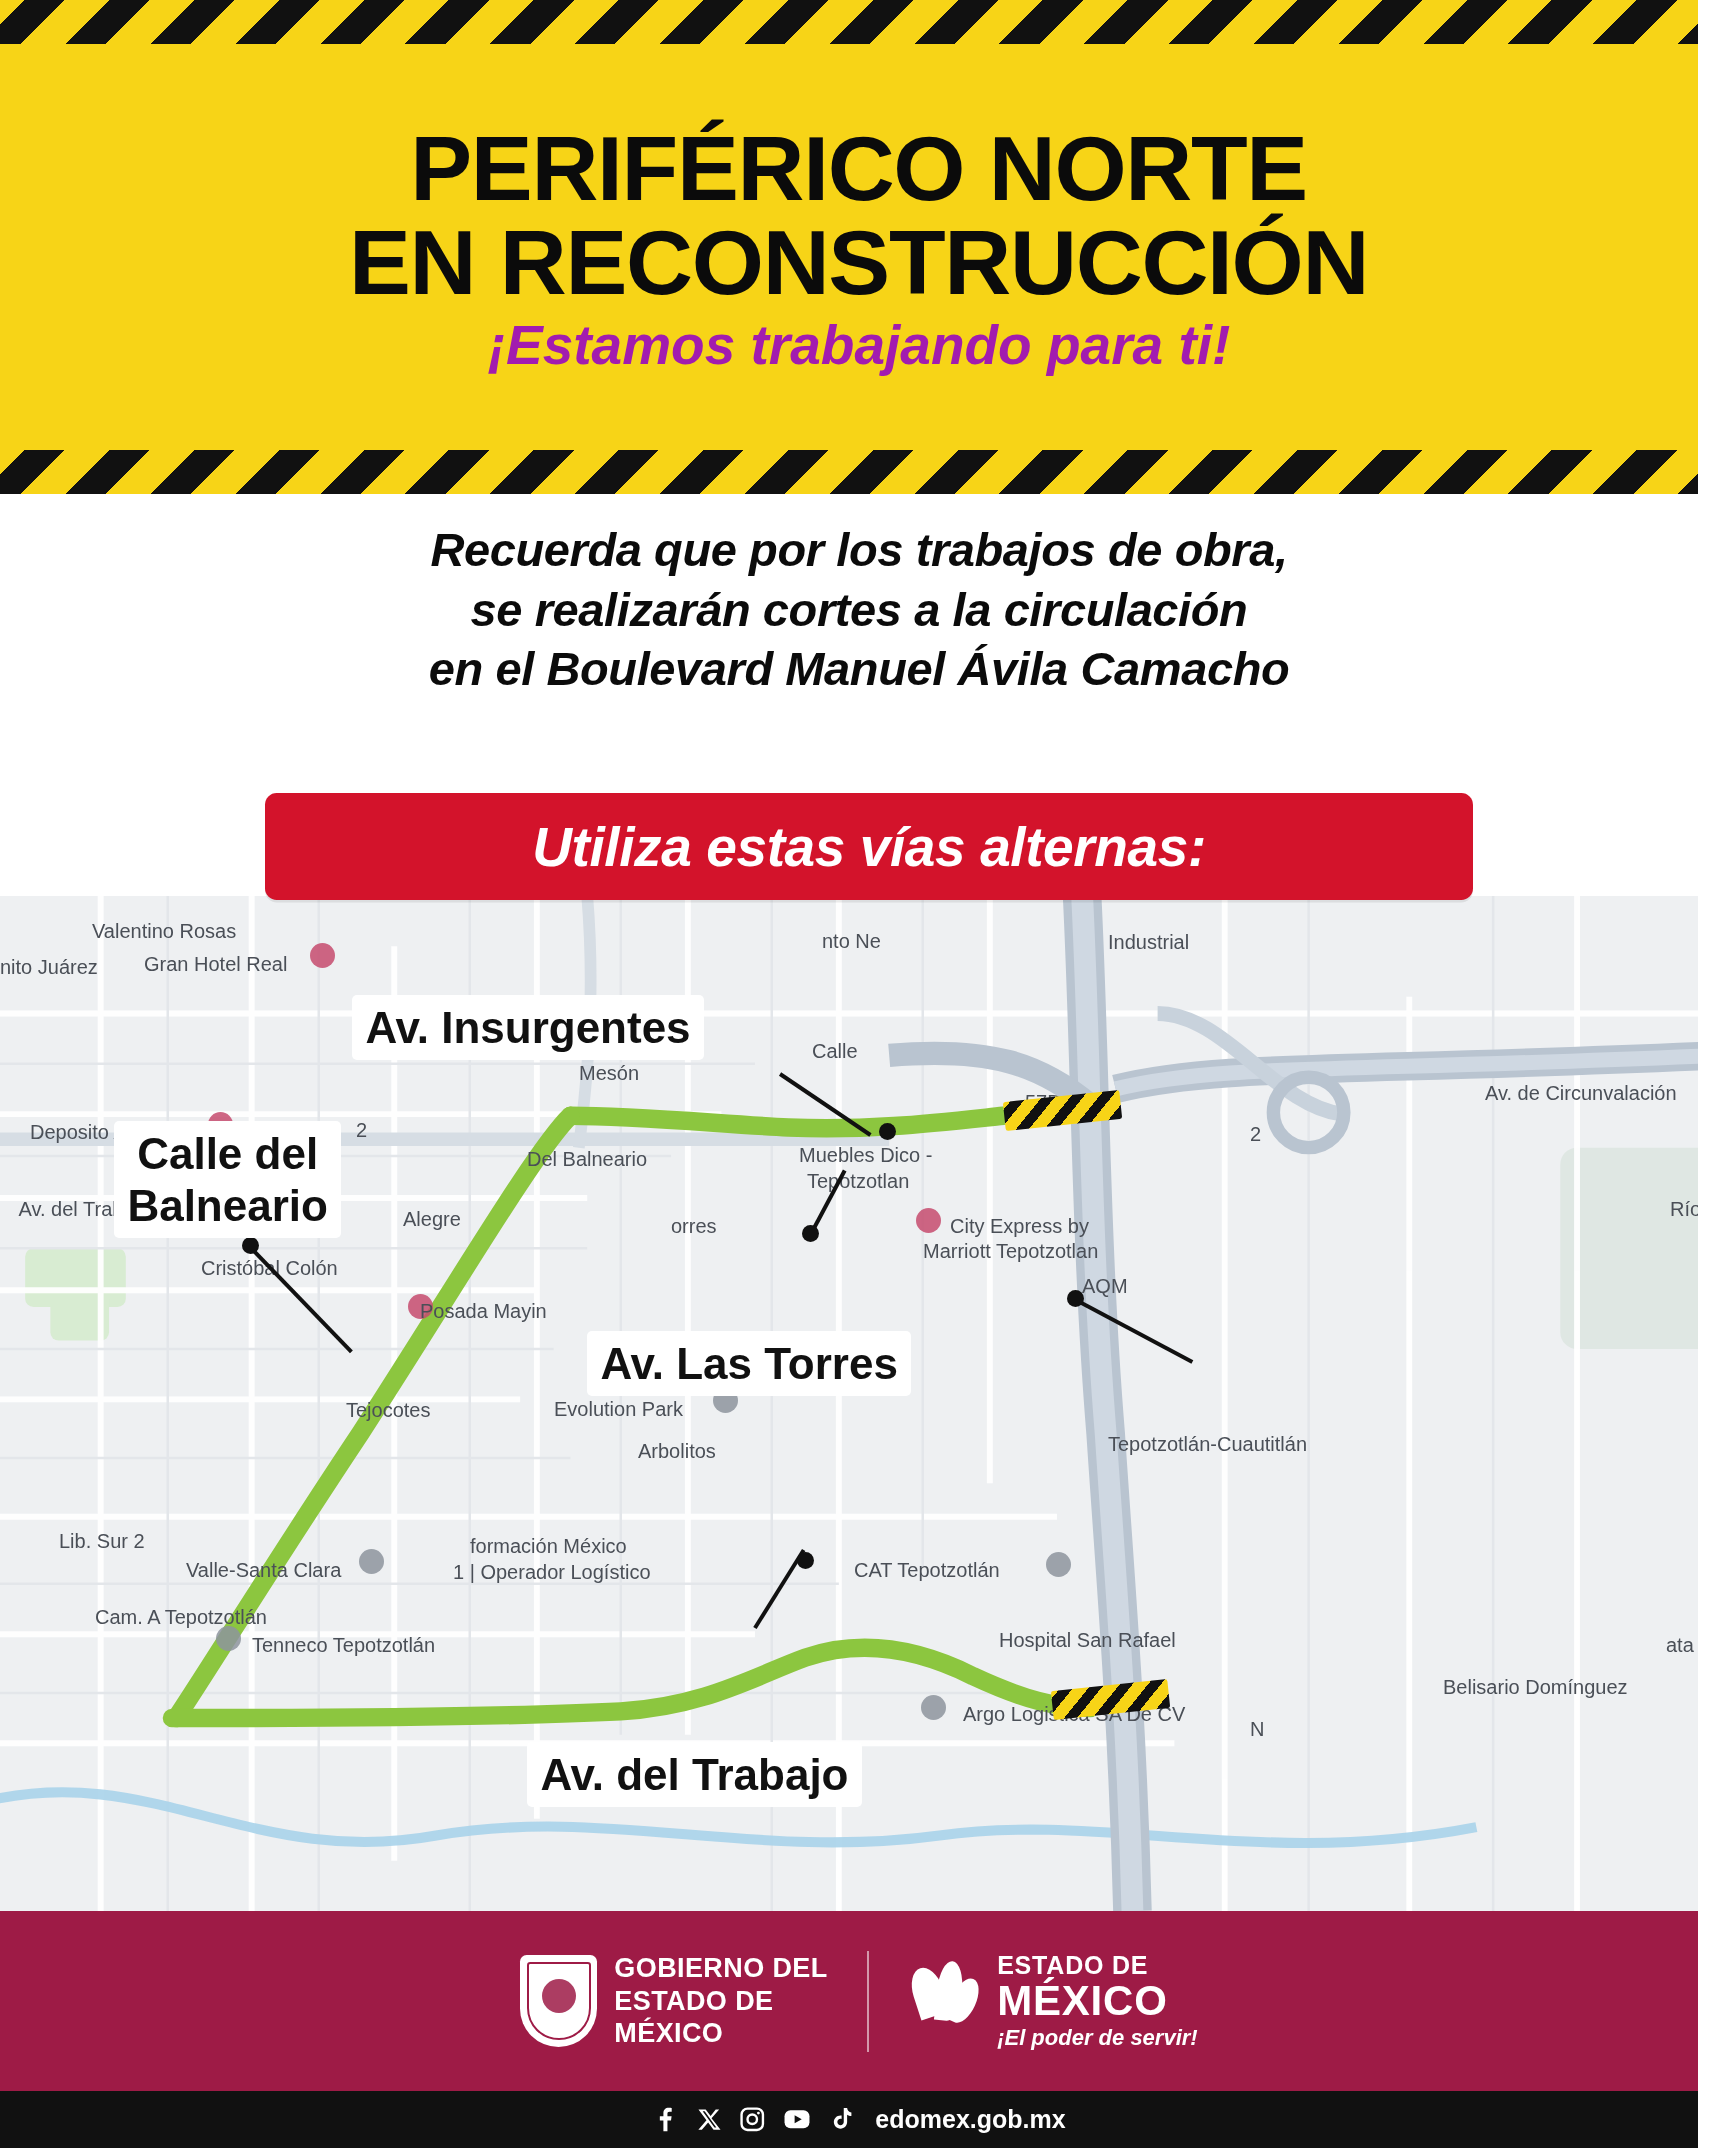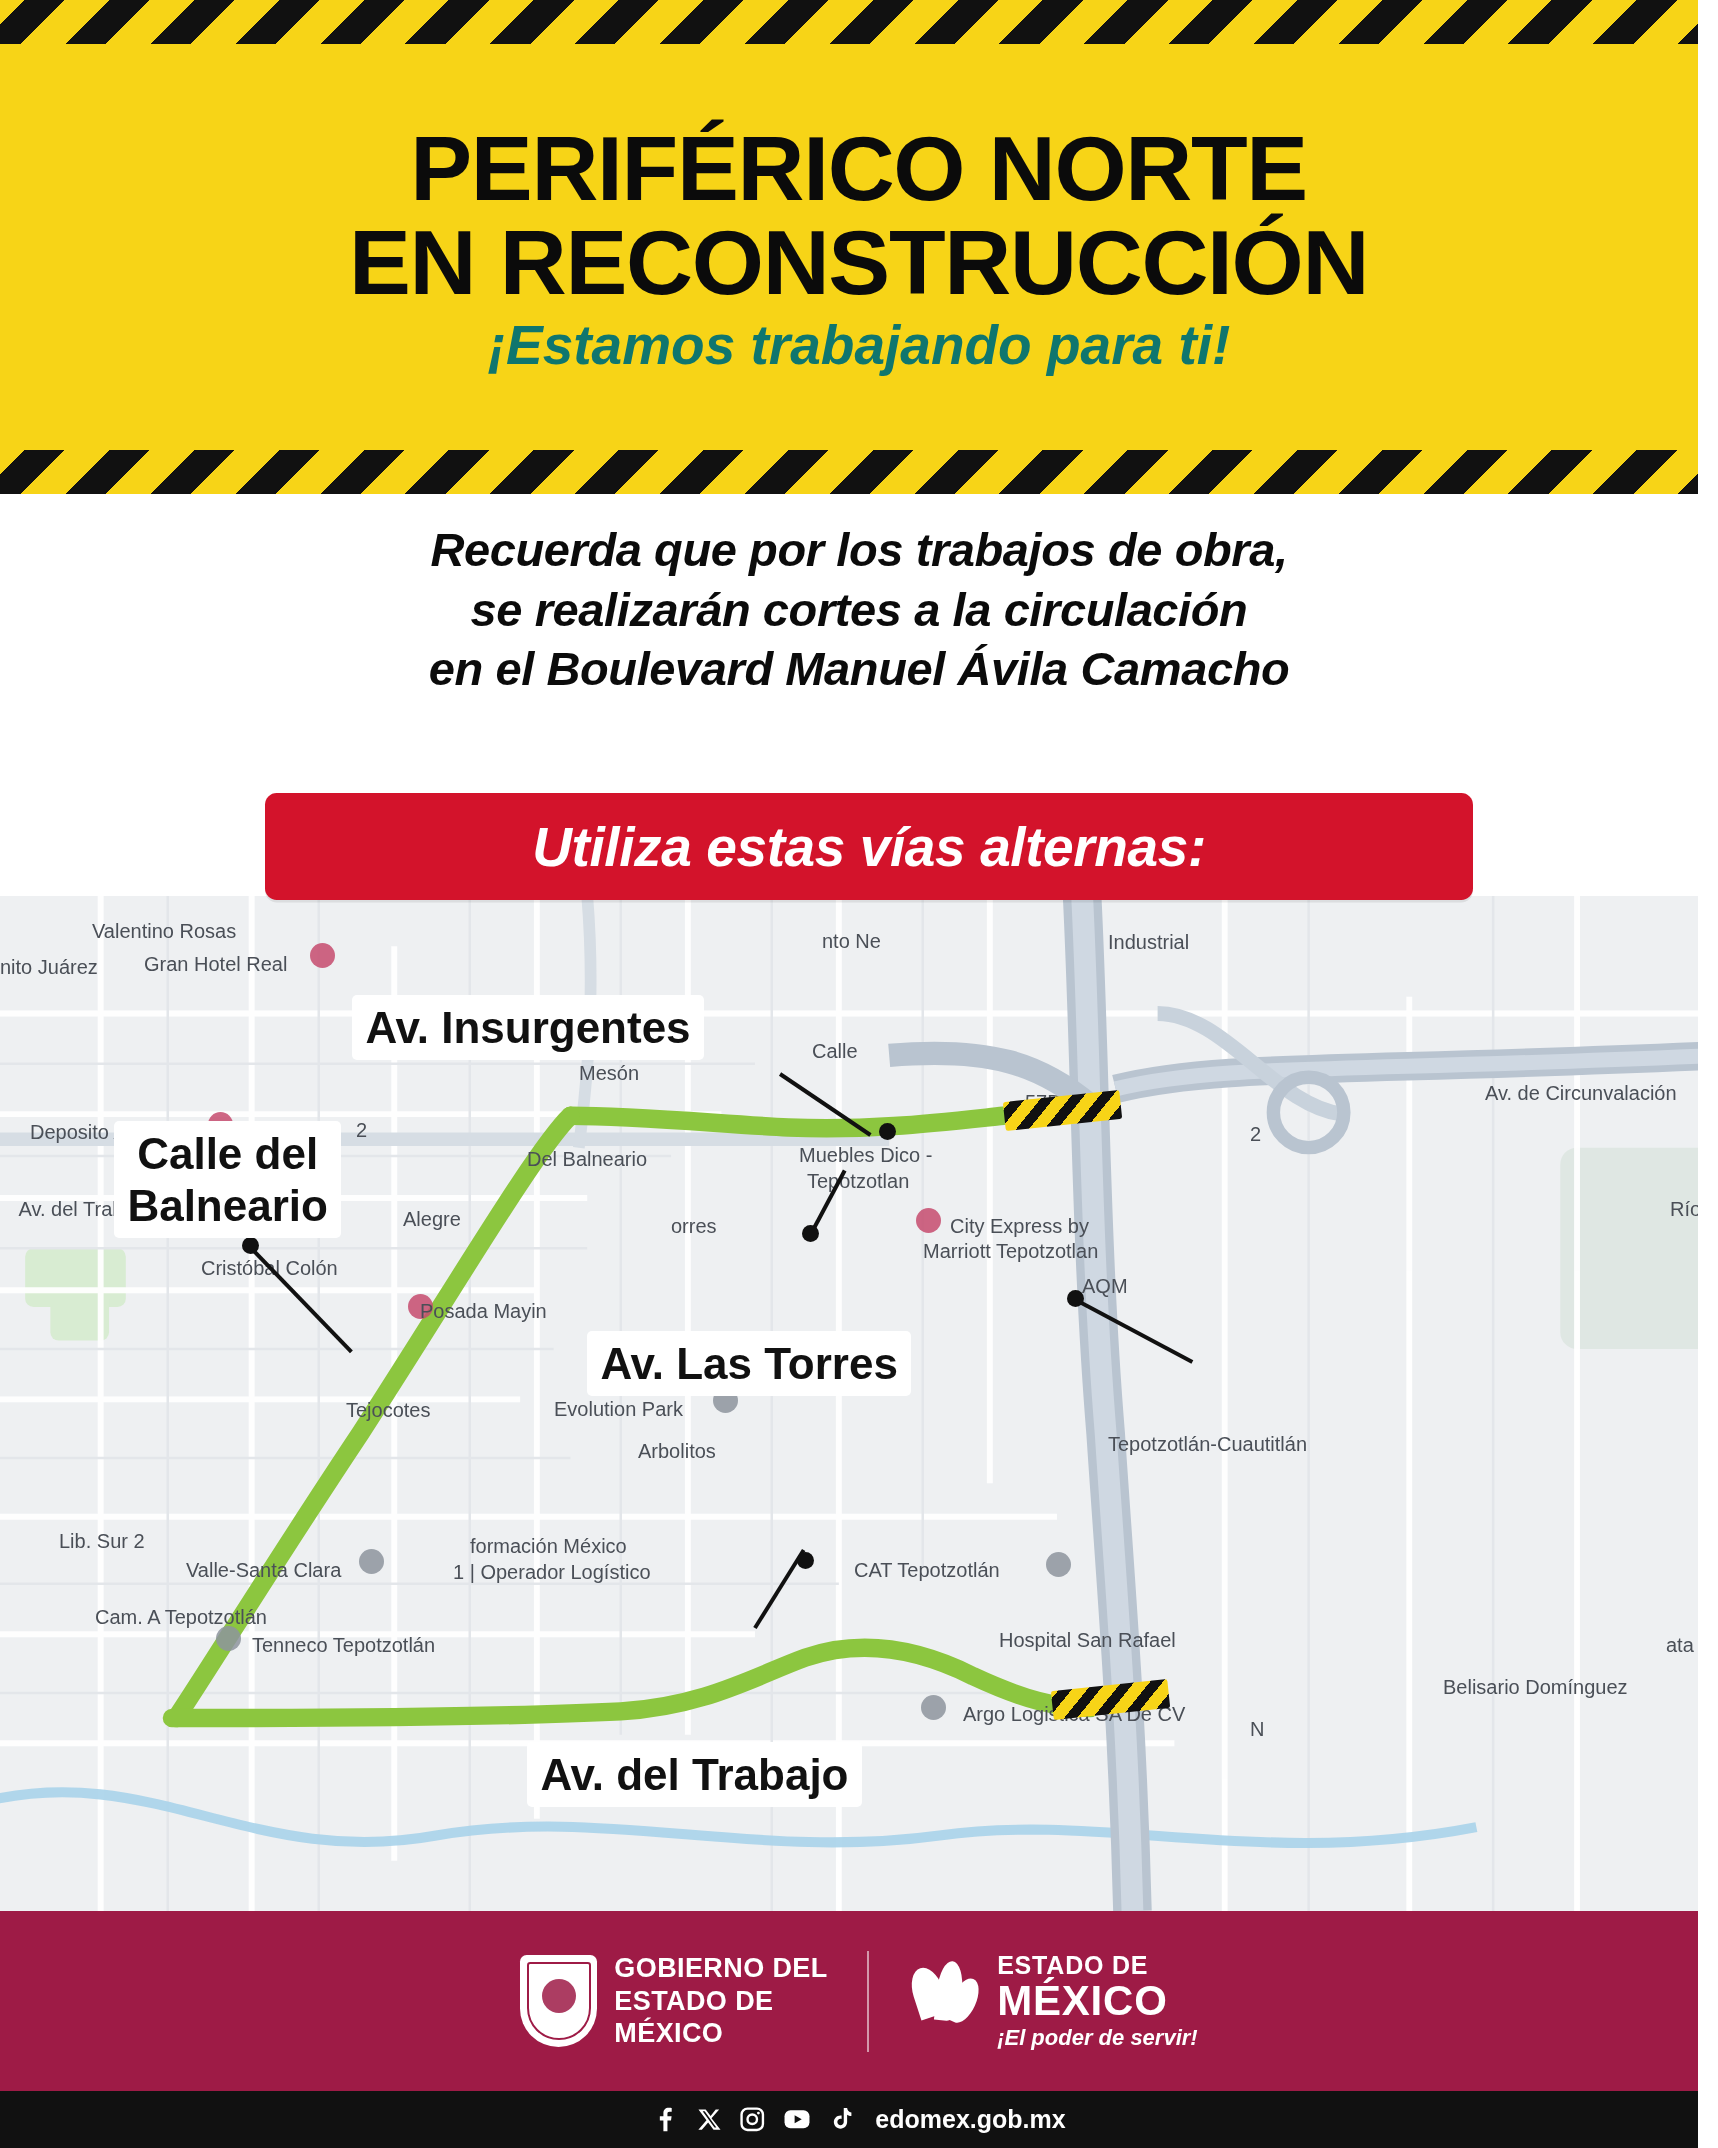--- a/index.html
+++ b/index.html
@@ -59,21 +59,21 @@
     color: #0b0b0b;
     text-align: center;
     font-stretch: condensed;
     transform: scaleX(1.02);
   }
   .subtitle-line {
     margin-top: 7px;
     font-weight: 800;
     font-size: 55px;
     line-height: 1.05;
-    color: #0f766e;
+    color: #a21caf;
     text-align: center;
     font-style: italic;
   }
 
   
   .message {
     position: absolute;
     left: 0;
     top: 520px;
     width: 1718px;

